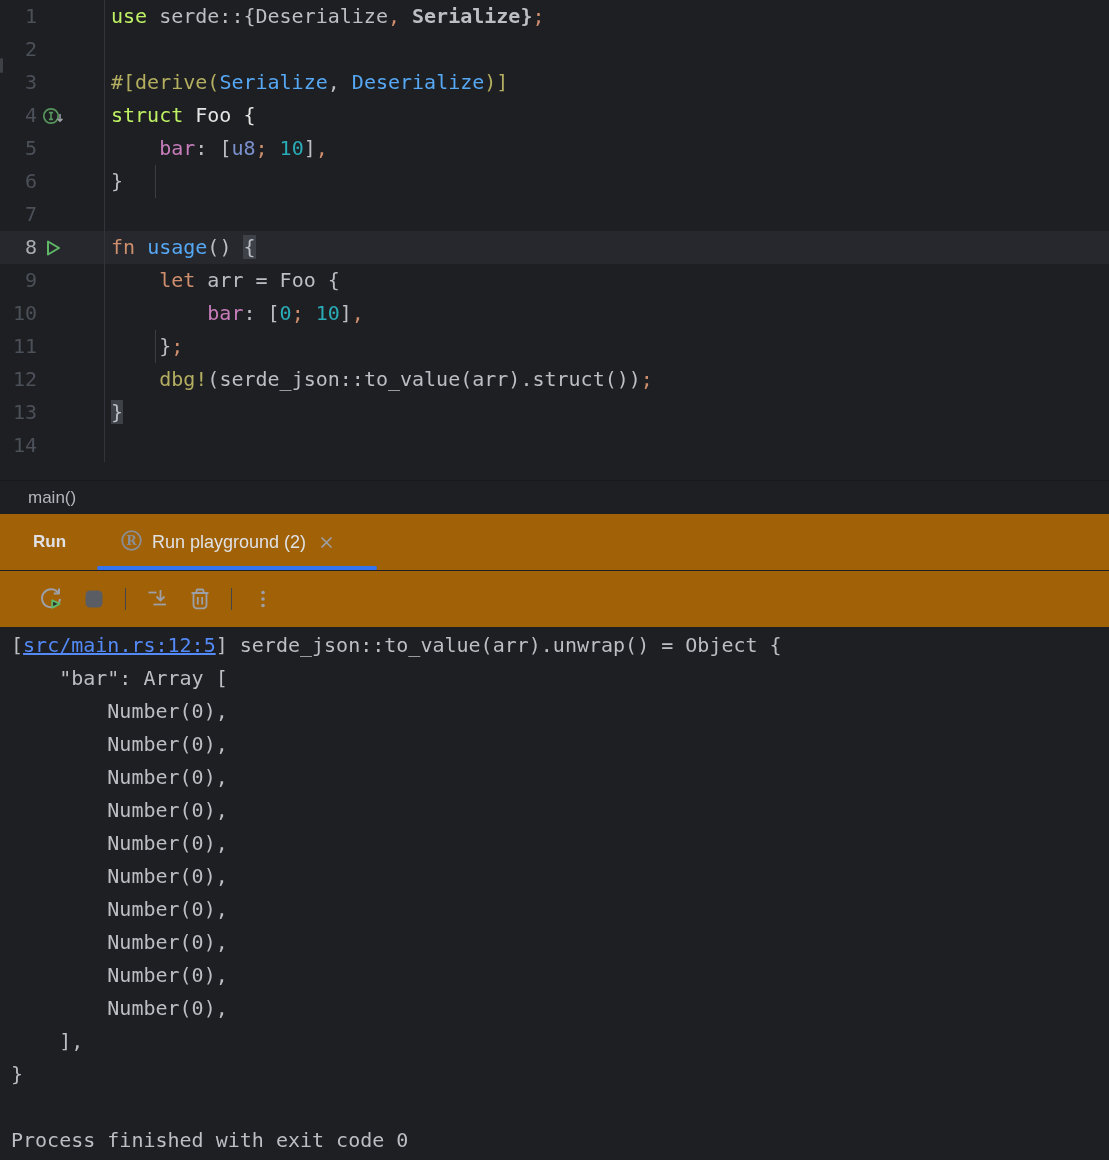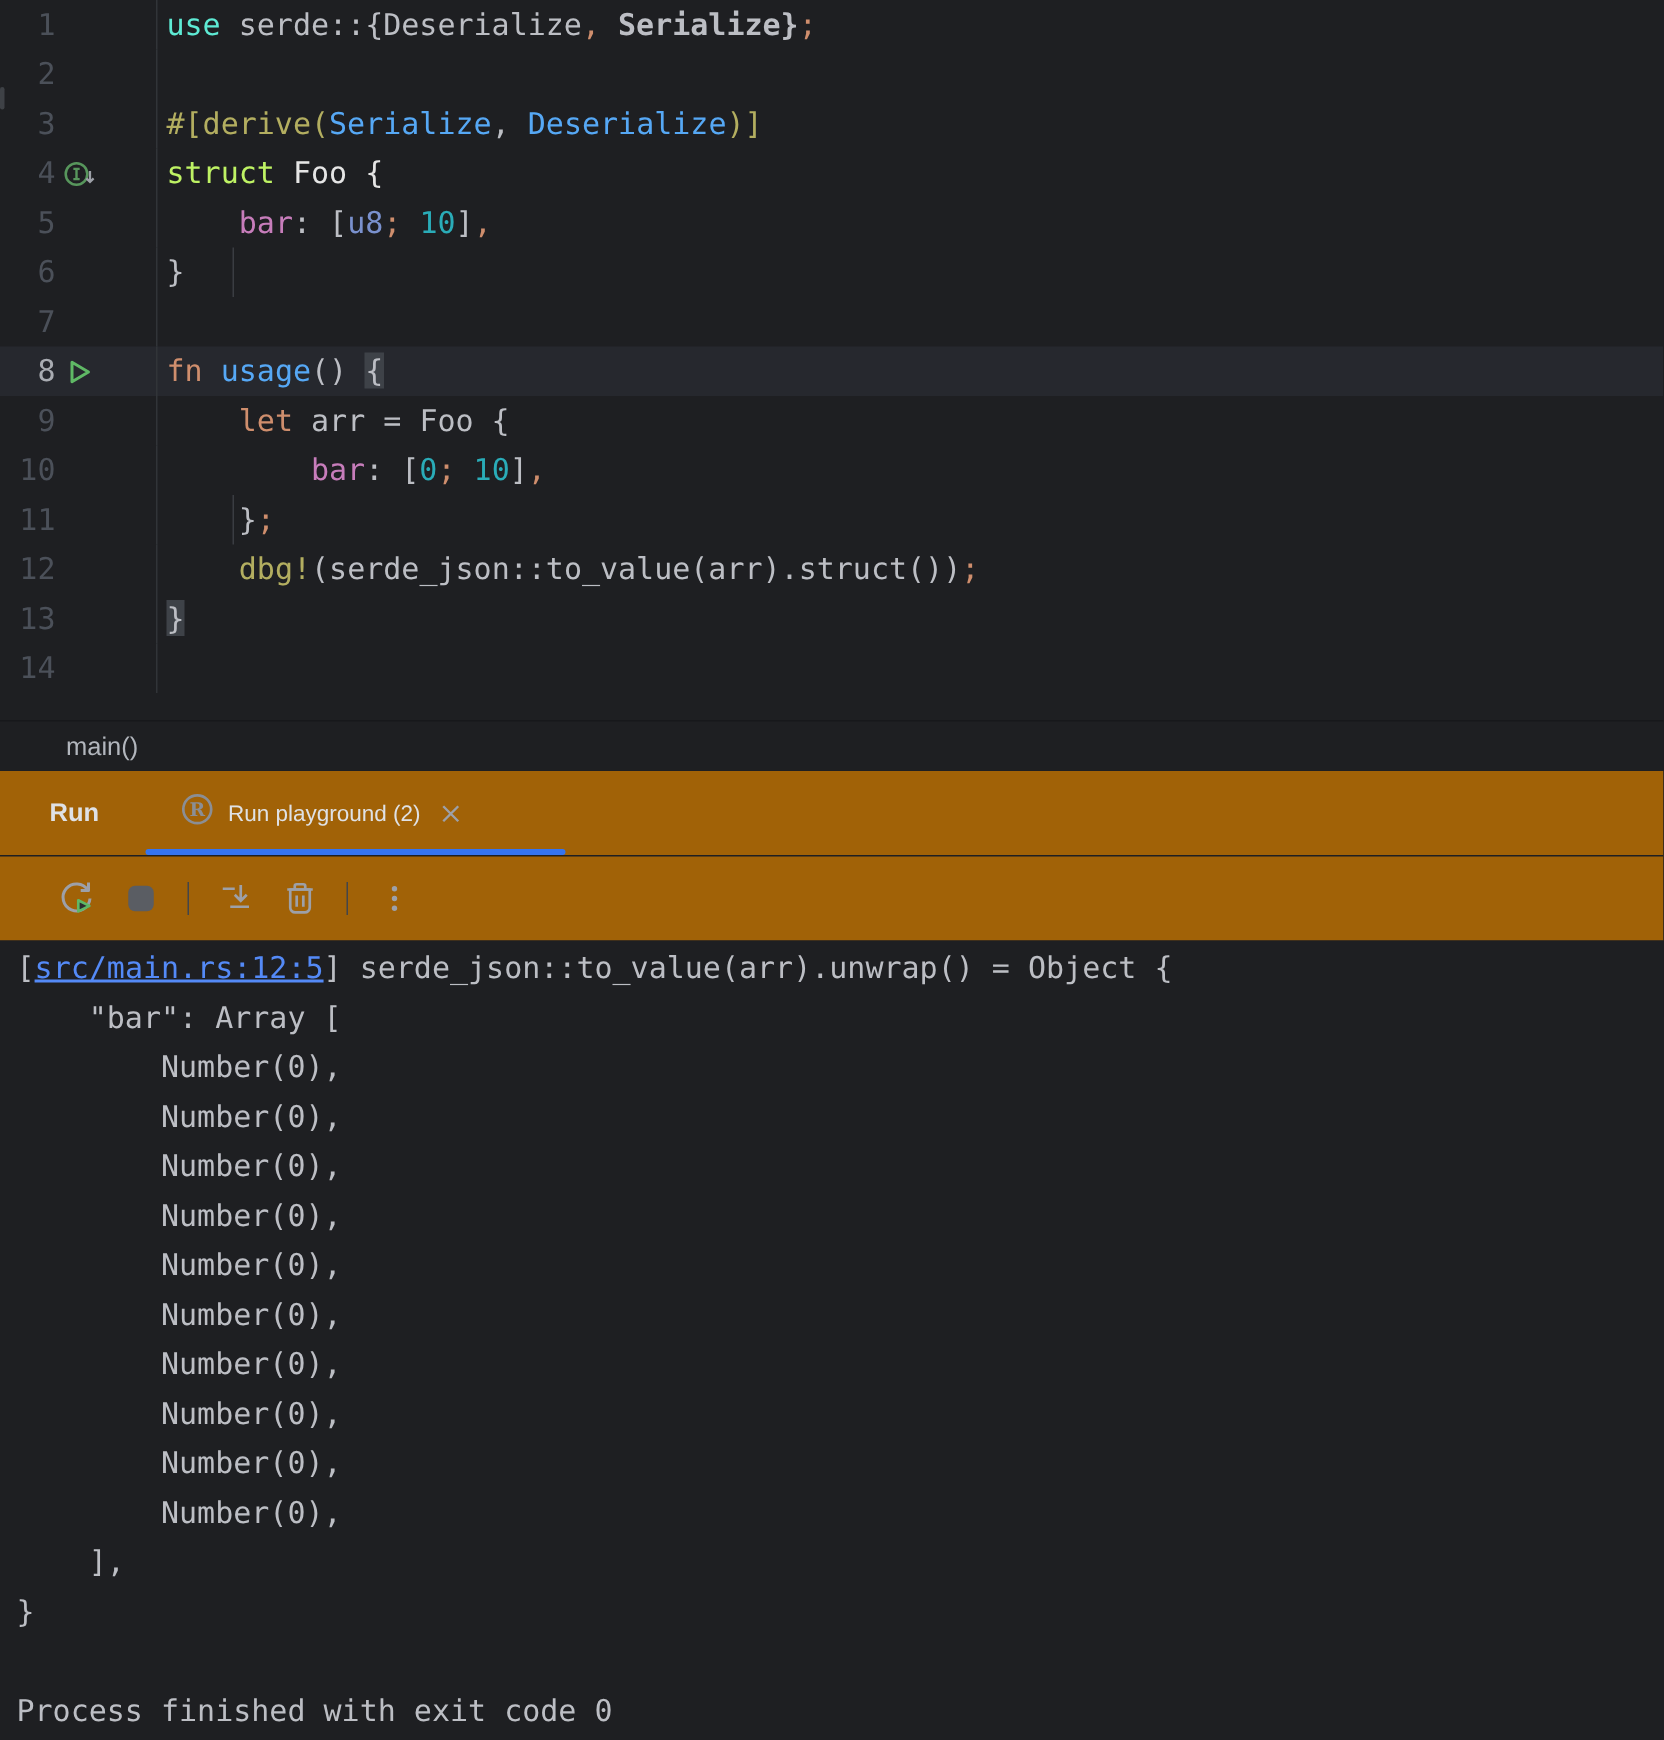--- a/index.html
+++ b/index.html
@@ -17,30 +17,30 @@
   .gicon { flex:1; display:flex; align-items:center; justify-content:flex-start; padding-left:5px; }
   .code { font:20px "DejaVu Sans Mono", monospace; line-height:33px; white-space:pre; padding-left:6px; color:#BCBEC4; }
   .code.inlay { font:16px "Liberation Sans", sans-serif; line-height:33px; color:#787E87; }
   .guide { position:absolute; left:155px; width:1px; background:#3A3D42; z-index:2; }
   .g1 { top:165px; height:33px; }
   .g2 { top:330px; height:33px; }
   .edge-marker { position:absolute; left:0; top:58px; width:3px; height:15px; background:#3E4146; border-radius:2px; z-index:3; }
 
   
   .breadcrumbs { height:34px; background:#1E1F22; border-top:1px solid #17181B;
-                 display:flex; align-items:center; padding-left:44px; }
+                 display:flex; align-items:center; padding-left:28px; }
   .crumb { font-size:17px; color:#B2B6BD; }
 
   
   .runheader { background:#a16207; }
   .tabrow { position:relative; height:56px; display:flex; align-items:center; }
   .run-title { margin-left:33px; font-size:17px; font-weight:700; color:#DFE1E5; }
   .tab { position:absolute; left:97px; top:0; width:280px; height:100%;
          display:flex; align-items:center; padding-left:23px; gap:9px; cursor:pointer; }
-  .tab-label { font-size:15px; color:#DFE1E5; white-space:nowrap; }
+  .tab-label { font-size:18px; color:#DFE1E5; white-space:nowrap; }
   .tab-close { display:flex; align-items:center; margin-left:4px; }
   .tab-underline { position:absolute; left:97px; bottom:0; width:280px; height:4px;
                    border-radius:3px; background:#3574F0; }
   .toolbar { height:57px; border-top:1px solid #1E1F22; display:flex; align-items:center;
              padding-left:37px; gap:15px; }
   .tbtn { width:28px; height:28px; display:flex; align-items:center; justify-content:center; border-radius:4px; }
   .tsep { width:1px; height:22px; background:#43454A; margin:0 2px; flex:none; }
 
   
   .console { height:533px; background:#1E1F22; padding:2px 0 0 11px;
@@ -54,21 +54,21 @@
 <div class="editor">
   <div class="guide g1"></div>
   <div class="guide g2"></div>
   <div class="edge-marker"></div>
   <div class="elines">
       <div class="eline">
         <div class="gut">
           <span class="lnum">1</span>
           <span class="gicon"></span>
         </div>
-        <div class="code"><span style="color: #5eead4;">use</span><span style="color: rgb(188, 190, 196);"> serde::{Deserialize</span><span style="color: rgb(207, 142, 109);">,</span><span style="color: rgb(188, 190, 196); font-weight: bold;"> Serialize}</span><span style="color: rgb(207, 142, 109);">;</span></div>
+        <div class="code"><span style="color: #bef264;">use</span><span style="color: rgb(188, 190, 196);"> serde::{Deserialize</span><span style="color: rgb(207, 142, 109);">,</span><span style="color: rgb(188, 190, 196); font-weight: bold;"> Serialize}</span><span style="color: rgb(207, 142, 109);">;</span></div>
       </div>
       <div class="eline">
         <div class="gut">
           <span class="lnum">2</span>
           <span class="gicon"></span>
         </div>
         <div class="code"></div>
       </div>
       <div class="eline">
         <div class="gut">

